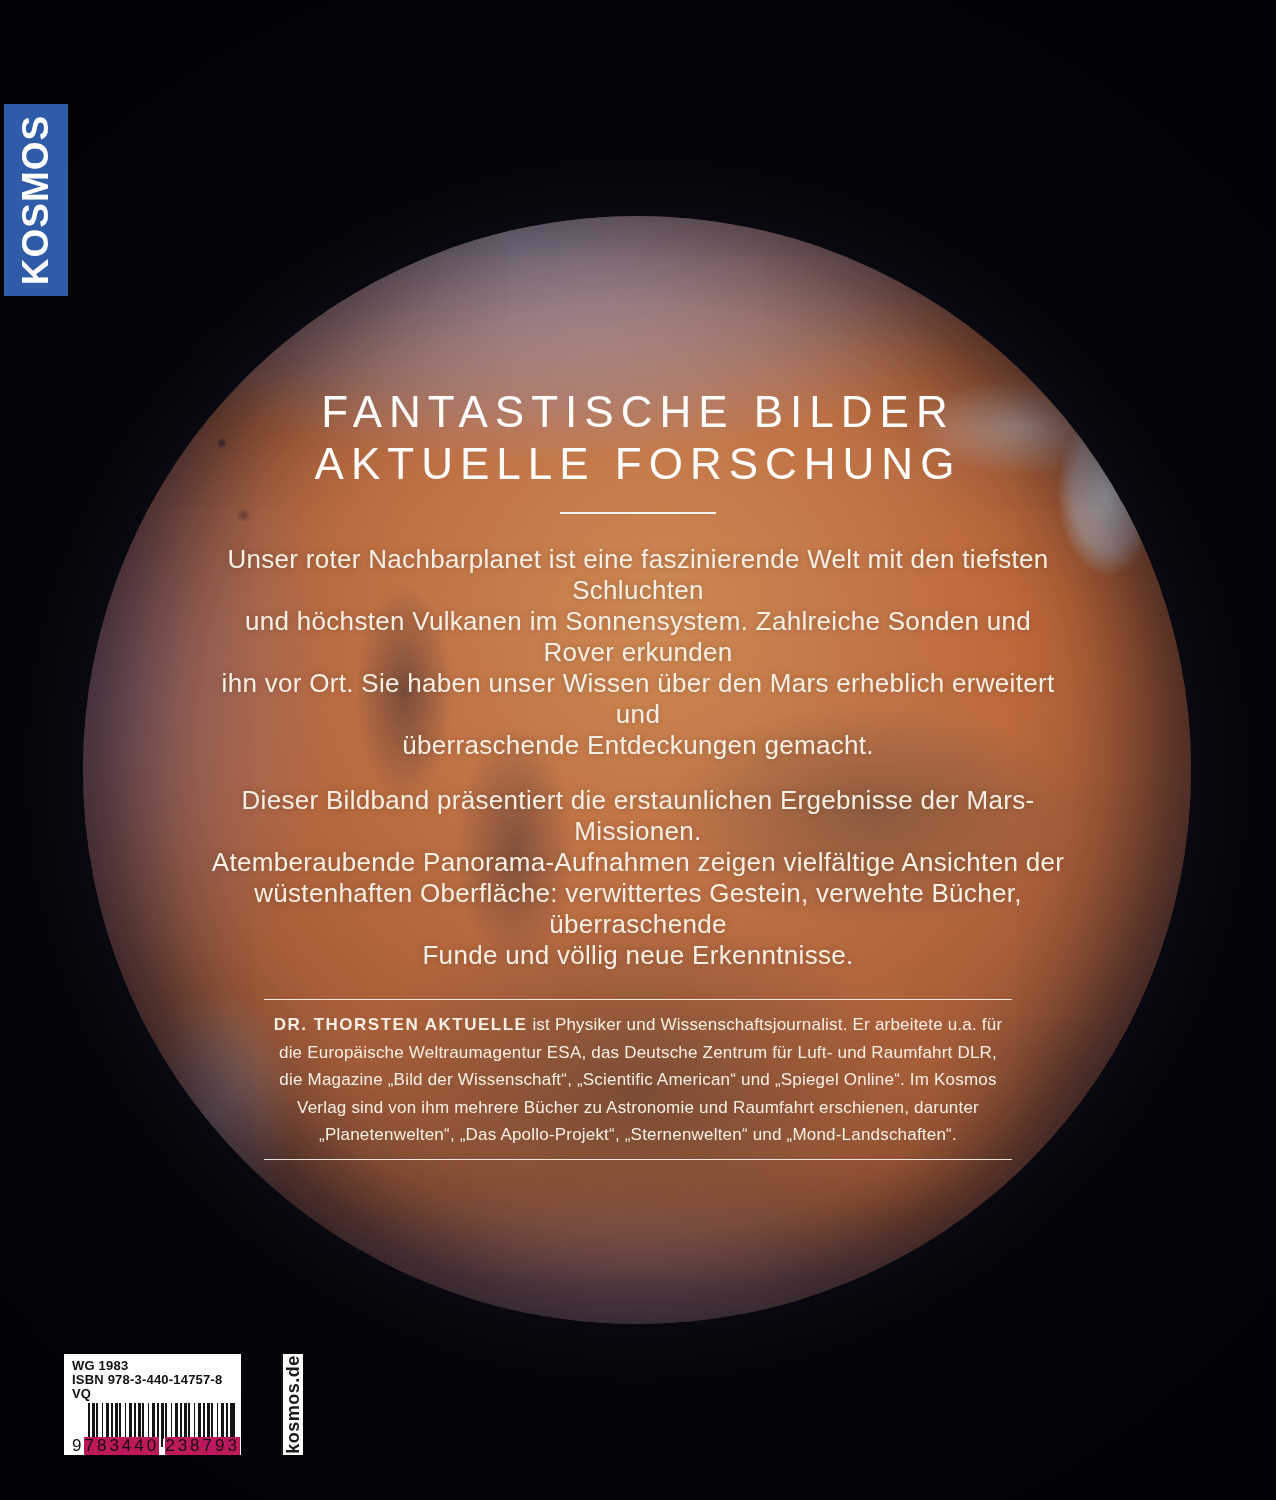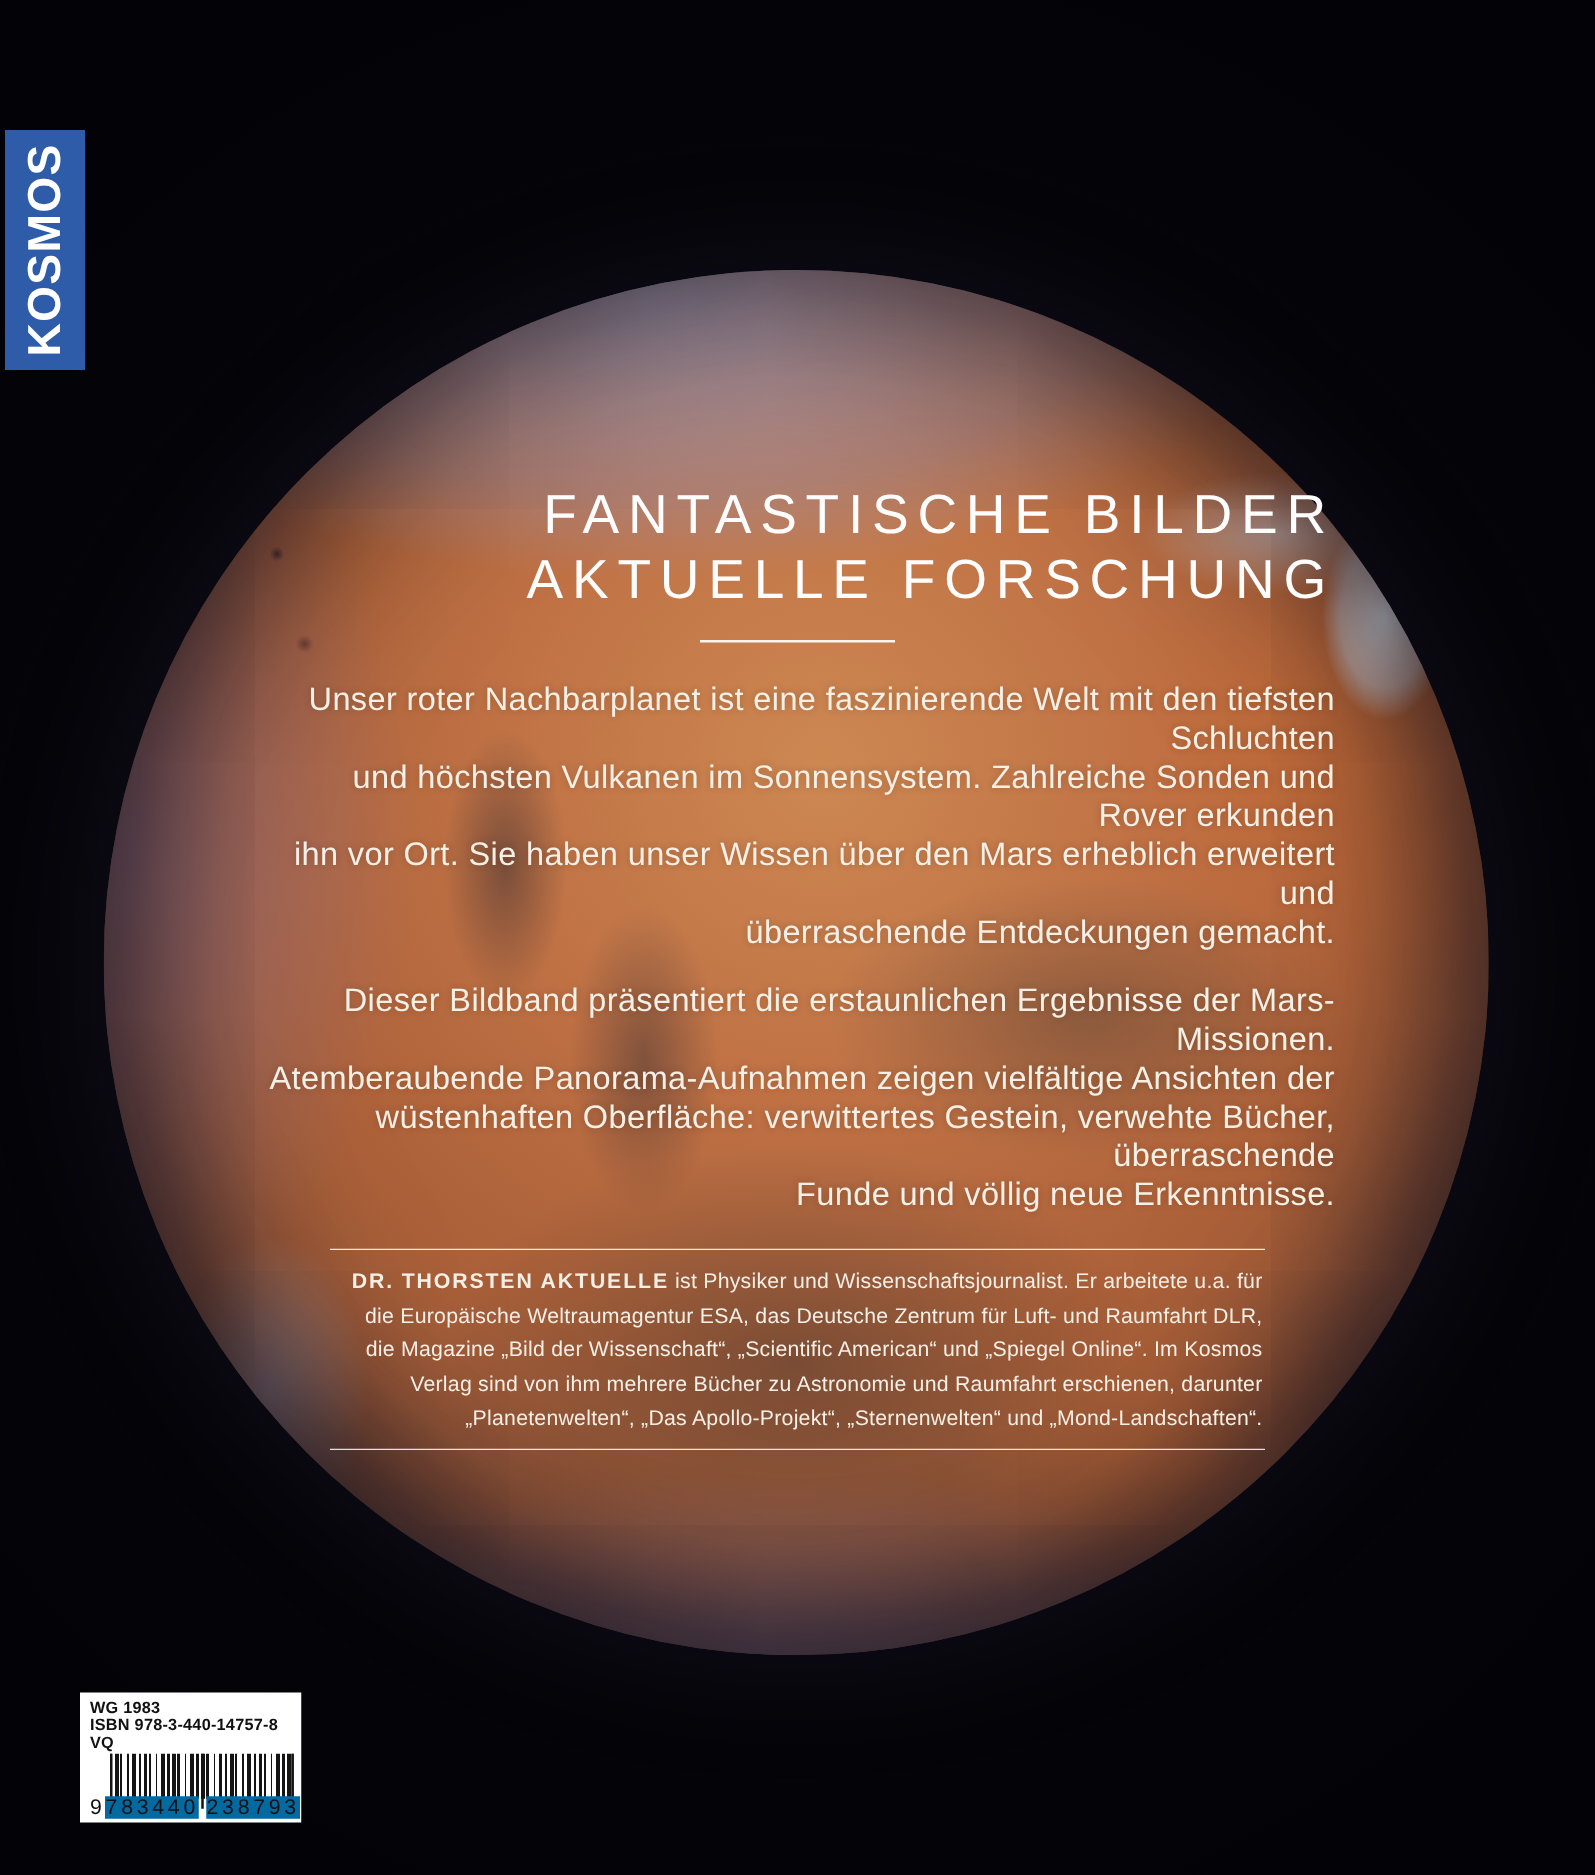--- a/index.html
+++ b/index.html
@@ -45,21 +45,21 @@
   }
   .logo-text{
     transform:rotate(-90deg);
     color:#ffffff;font-weight:bold;font-size:37px;letter-spacing:1px;
     white-space:nowrap;
   }
 
   
   .content{
     position:absolute;left:208px;top:386px;width:860px;
-    text-align:right;color:#f6efe6;
+    text-align:center;color:#f6efe6;
   }
   .headline{
     margin:0;color:#fdfdfd;font-weight:400;
     font-size:44px;line-height:52px;letter-spacing:7px;
   }
   .divider{
     width:156px;height:0;border:none;border-top:2px solid rgba(255,255,255,0.92);
     margin:22px auto 0 auto;
   }
   .body-par{
@@ -76,21 +76,21 @@
     font-size:17px;line-height:27.5px;letter-spacing:0.2px;
     white-space:pre-line;
   }
   .bio-author{
     font-weight:bold;letter-spacing:1.5px;
   }
 
   
   .barcode-label{
     position:absolute;left:64px;top:1354px;height:101px;
-    display:flex;flex-direction:column;align-items:stretch;
+    display:flex;align-items:stretch;gap:40px;
   }
   .barcode-box{
     width:177px;background:#ffffff;color:#111;
     padding:5px 4px 3px 8px;box-sizing:border-box;
     display:flex;flex-direction:column;
   }
   .bc-line{font-size:13px;line-height:14px;font-weight:bold;letter-spacing:0.2px;}
   .bars-wrap{position:relative;margin-top:2px;margin-left:12px;height:52px;}
   .bars{
     position:absolute;left:4px;right:2px;top:0;height:36px;
@@ -106,21 +106,21 @@
   .guard.g-mid{left:50%;}
   .guard.g-right{right:2px;}
   .bc-digits{
     position:absolute;left:-12px;right:0;top:34px;height:18px;
     display:flex;align-items:flex-end;
     background:transparent;
     font-size:17px;font-weight:400;line-height:18px;color:#111;
     font-family:"Liberation Sans", sans-serif;
   }
   .bc-digits .d-lead{width:14px;text-align:left;}
-  .bc-digits .d-group{flex:1;text-align:center;letter-spacing:3px;background:#0369a1;margin:0 3px;}
+  .bc-digits .d-group{flex:1;text-align:center;letter-spacing:3px;background:#be185d;margin:0 3px;}
   .kosmos-strip{
     width:20px;background:#ffffff;border-left:2px solid #141414;
     display:flex;align-items:center;justify-content:center;overflow:hidden;
   }
   .kosmos-strip span{
     transform:rotate(-90deg);
     font-size:18px;font-weight:bold;color:#1a1a1a;white-space:nowrap;letter-spacing:0.5px;
   }
 </style>
 </head>

